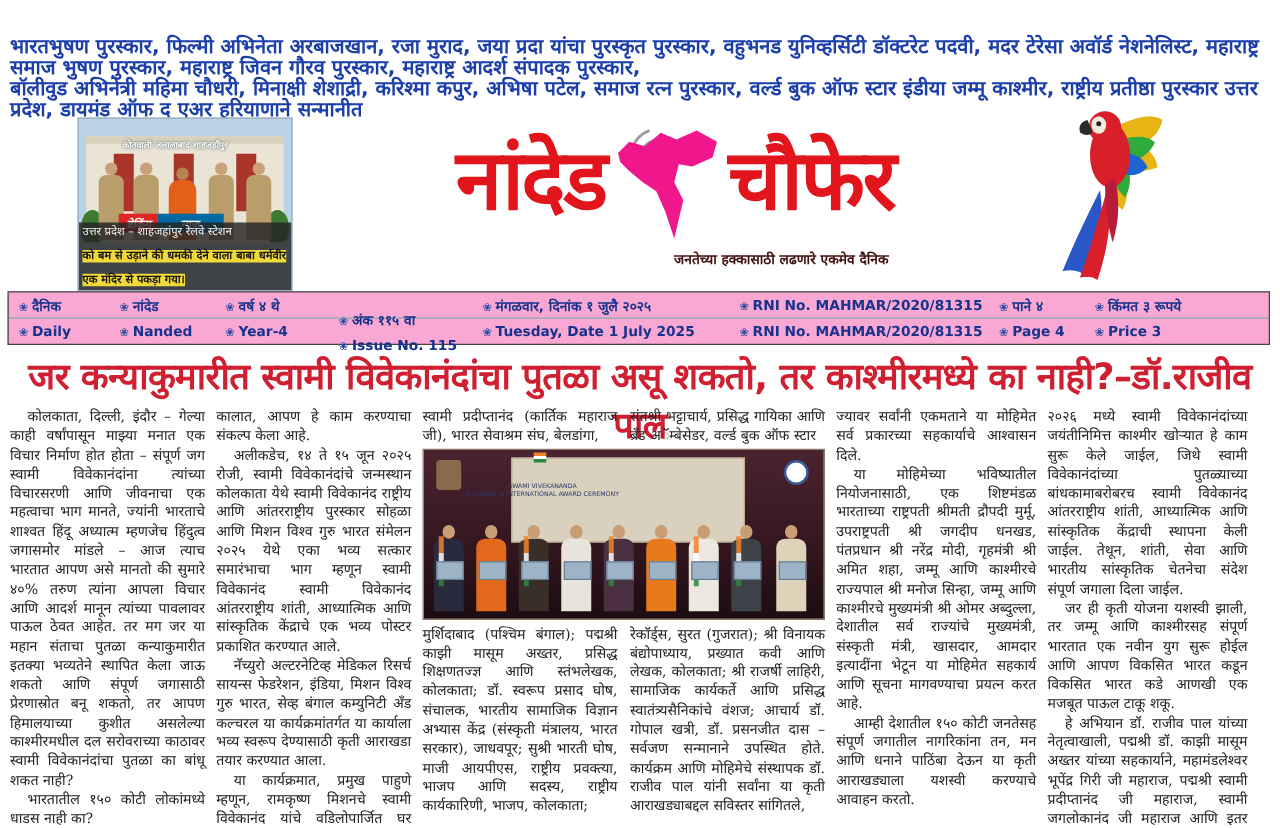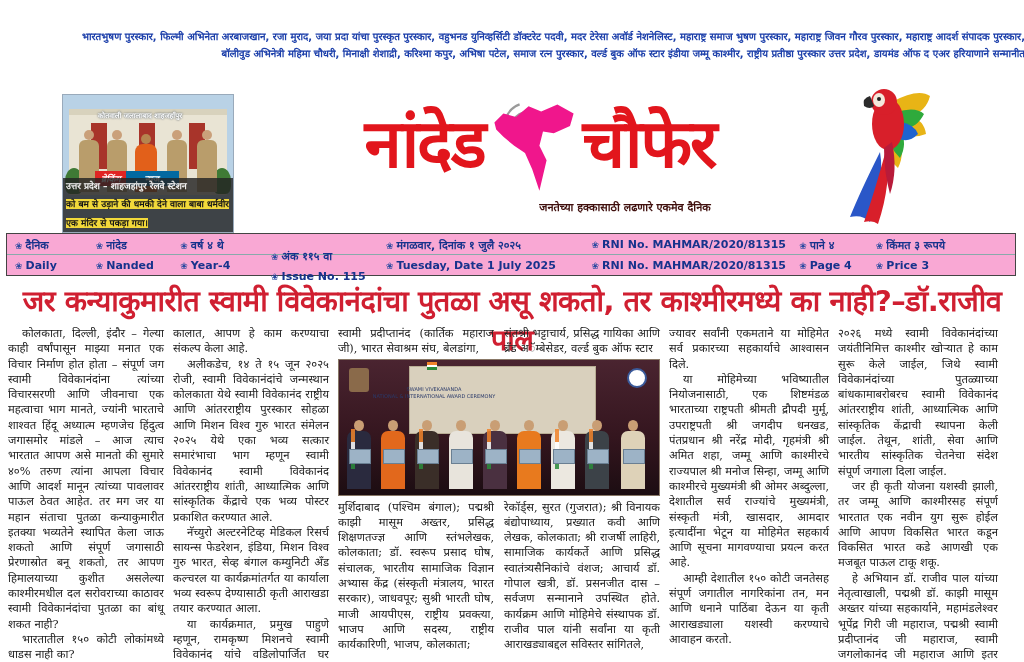--- a/index.html
+++ b/index.html
@@ -1,20 +1,20 @@
 <!DOCTYPE html>
 <html><head>
 <meta charset="utf-8">
 <style>
   html,body{margin:0;padding:0;width:1024px;height:662px;background:#fff;overflow:hidden;
     font-family:"DejaVu Sans","Liberation Sans",sans-serif;}
   .abs{position:absolute;}
   
-  #top-banner{top:28px;left:21px;width:1004px;text-align:right;color:#1c3faa;
-    font-size:10px;font-weight:bold;line-height:17px;}
+  #top-banner{top:28px;left:8px;width:1004px;text-align:left;color:#1c3faa;
+    font-size:16px;font-weight:bold;line-height:17px;}
   
   #mast-title{left:238px;top:90px;width:604px;height:108px;display:flex;align-items:center;
     justify-content:center;gap:4px;}
   .title-word{font-size:67px;font-weight:900;color:#e2151c;letter-spacing:-2px;
     font-family:"DejaVu Sans",sans-serif;line-height:1;}
   #tagline{left:420px;top:199px;width:410px;text-align:center;font-size:11px;font-weight:bold;
     color:#40100e;}
   
   #break-photo{left:62px;top:94px;width:170px;height:137px;background:#b9d2e6;overflow:hidden;
     border:1px solid #9ab;}
@@ -28,21 +28,21 @@
   .cop::before{content:"";position:absolute;top:-10px;left:5px;width:10px;height:10px;border-radius:50%;
     background:#caa07a;}
   .baba{position:absolute;bottom:40px;left:72px;width:22px;height:48px;background:#e2601a;
     border-radius:8px 8px 0 0;}
   .baba::before{content:"";position:absolute;top:-10px;left:6px;width:10px;height:10px;border-radius:50%;
     background:#b5854f;}
   #bp-badges{position:absolute;left:32px;bottom:46px;display:flex;font-size:9px;font-weight:bold;color:#fff;}
   #bp-badges .b1{background:#e02423;padding:1px 6px;font-style:italic;}
   #bp-badges .b2{background:#0369a1;padding:1px 19px;}
   #bp-cap{position:absolute;left:0;bottom:0;width:170px;background:rgba(35,35,35,.82);padding:2px 3px;}
-  #bp-cap .c1{color:#f2f2f2;font-size:9px;font-weight:bold;line-height:12px;}
+  #bp-cap .c1{color:#f2f2f2;font-size:9px;font-weight:normal;line-height:12px;}
   #bp-cap .c2{color:#151515;background:#f2d93a;font-size:9px;font-weight:bold;line-height:12px;
     display:inline;box-decoration-break:clone;text-align:center;}
   
   #parrot{left:840px;top:82px;}
   
   #infobar{left:6px;top:233px;width:1010px;border:1.5px solid #444;background:#f9a8d4;
     box-sizing:border-box;}
   .info-row{display:flex;height:20px;align-items:center;font-size:11px;font-weight:bold;color:#17338c;}
   .info-row:first-child{border-bottom:1px solid #8aa;}
   .cell{white-space:nowrap;overflow:hidden;padding-left:8px;box-sizing:border-box;}

